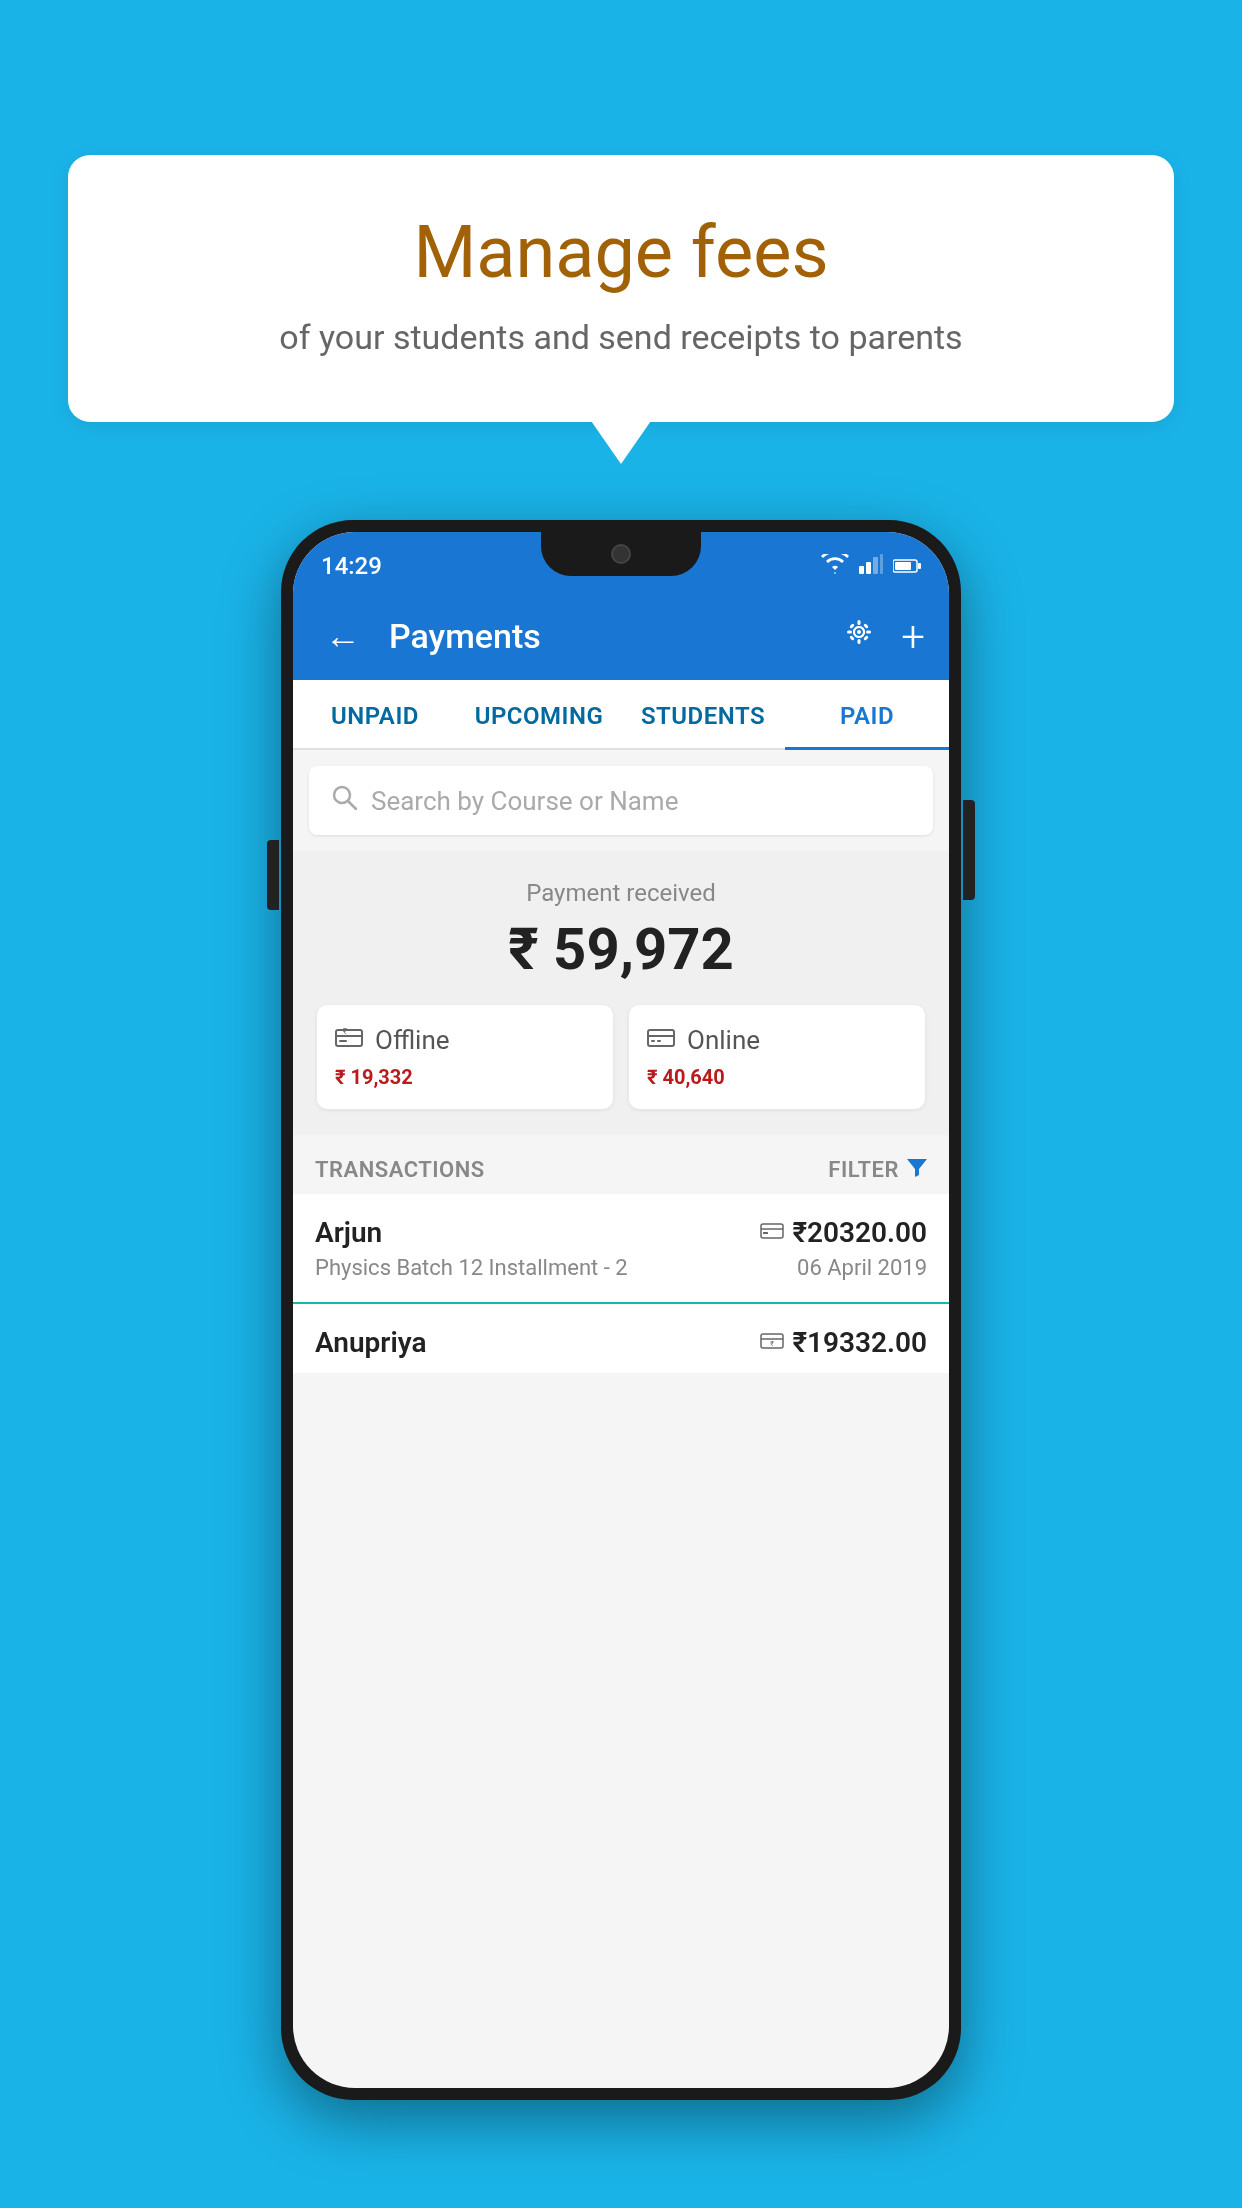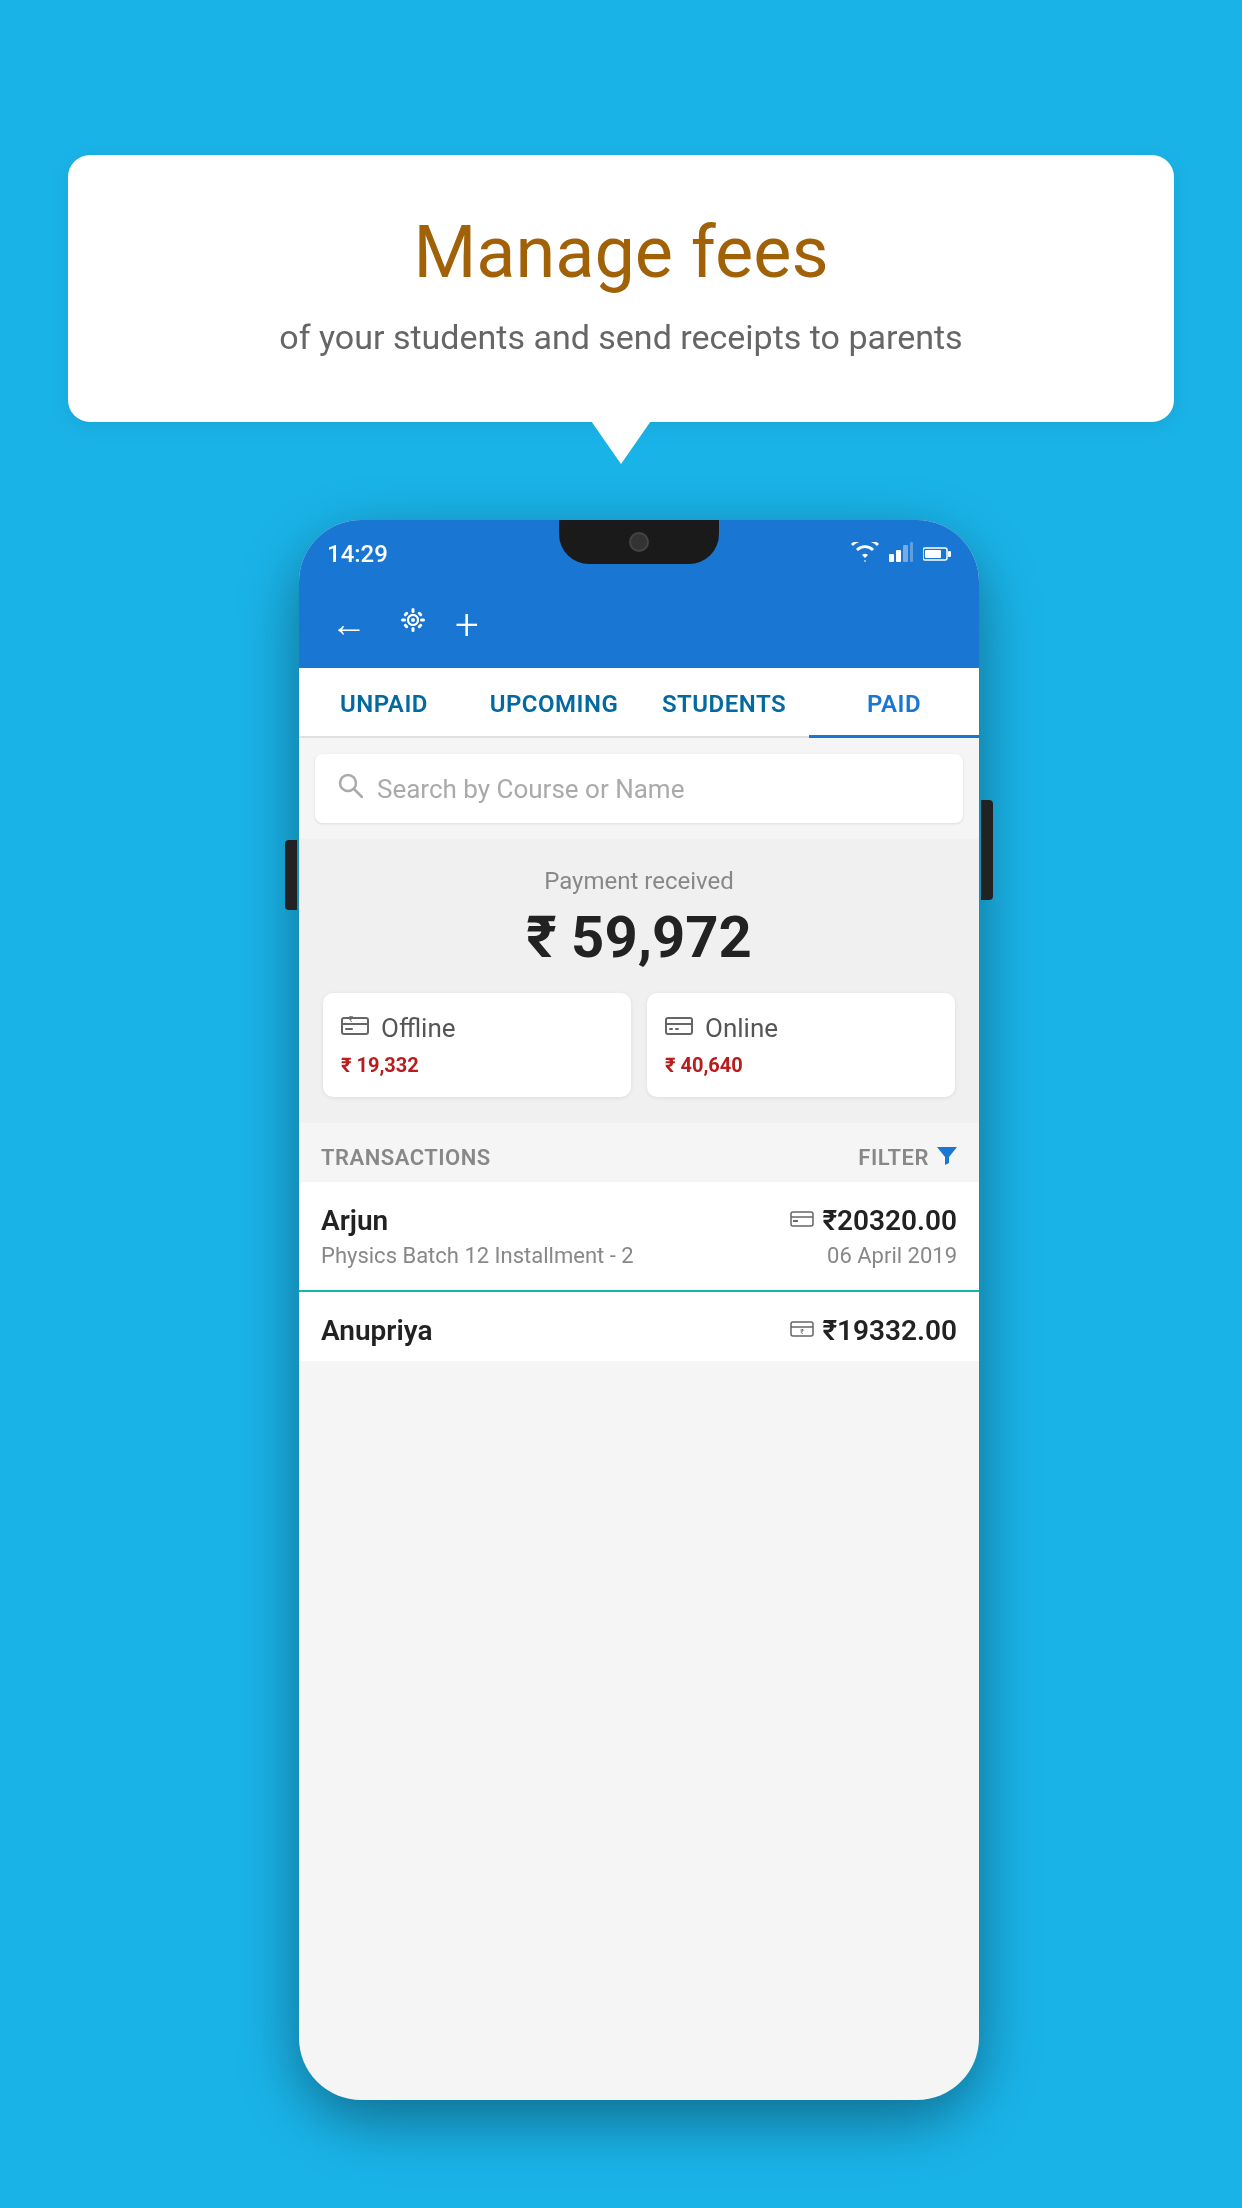--- a/index.html
+++ b/index.html
@@ -70,23 +70,23 @@
       transform: translateX(-50%);
       width: 680px;
       height: 1580px;
     }
 
     .phone-outer {
       width: 100%;
       height: 100%;
       background: #1a1a1a;
       border-radius: 72px;
+      padding: 12px;
       box-shadow: 0 20px 60px rgba(0,0,0,0.4);
       position: relative;
-      margin-left: 18px;
     }
 
     
     .phone-outer::before {
       content: '';
       position: absolute;
       left: -14px;
       top: 320px;
       width: 12px;
       height: 70px;
@@ -465,20 +465,21 @@
               <rect x="0" y="2" width="24" height="12" rx="2" stroke="white" stroke-width="1.5" fill="none"></rect>
               <rect x="2" y="4" width="16" height="8" rx="1" fill="white"></rect>
               <rect x="25" y="5" width="3" height="6" rx="1" fill="white"></rect>
             </svg>
           </span>
         </div>
       </div>
 
       <div class="app-bar">
         <span class="back-btn">←</span>
+        <span class="app-title">Payments</span>
         <div class="app-bar-actions">
           <span class="gear-btn">
             <svg width="36" height="36" viewBox="0 0 36 36" fill="white">
               <path d="M18 12a6 6 0 100 12 6 6 0 000-12zm0 10a4 4 0 110-8 4 4 0 010 8z"></path>
               <path d="M31.5 19.5a2 2 0 000-3l-1.5-.9a11.7 11.7 0 000-3.2l1.5-.9a2 2 0 000-3l-1.5-.9c-.5-.3-1-.3-1.5 0l-1.4.8a11.4 11.4 0 00-2.8-1.6V4.5A2 2 0 0022.3 3h-8.6A2 2 0 0011.7 5.1V6.8a11.4 11.4 0 00-2.8 1.6L7.5 7.6c-.5-.3-1-.3-1.5 0L4.5 8.5a2 2 0 000 3l1.5.9a11.7 11.7 0 000 3.2l-1.5.9a2 2 0 000 3l1.5.9c.5.3 1 .3 1.5 0l1.4-.8a11.4 11.4 0 002.8 1.6v1.7a2 2 0 001.9 2h8.6a2 2 0 001.9-2v-1.7a11.4 11.4 0 002.8-1.6l1.4.8c.5.3 1 .3 1.5 0l1.6-1z" opacity="0"></path>
 
               <circle cx="18" cy="18" r="5" fill="none" stroke="white" stroke-width="2"></circle>
               <circle cx="18" cy="18" r="2" fill="white"></circle>
               <rect x="16.5" y="6" width="3" height="5" rx="1.5" fill="white"></rect>
               <rect x="16.5" y="25" width="3" height="5" rx="1.5" fill="white"></rect>

